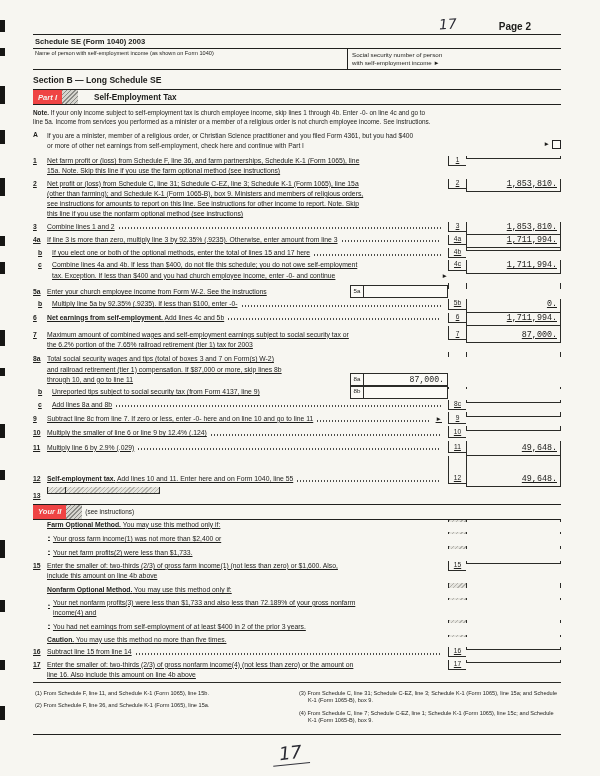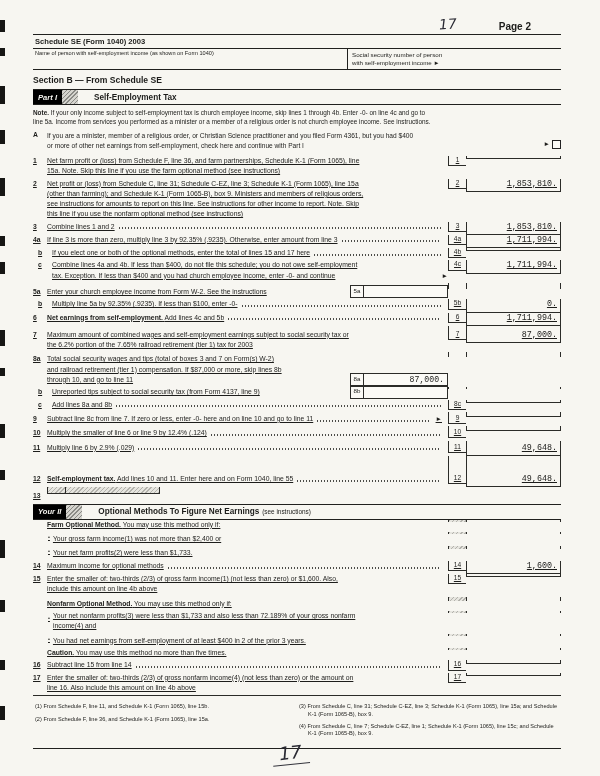--- a/index.html
+++ b/index.html
@@ -12,21 +12,21 @@
   .pagelabel{font-size:10px;font-weight:bold;}
   .hdrbox{border-top:1.6px solid #20201e;border-bottom:1.6px solid #20201e;}
   .hdr-title{font-size:7.6px;font-weight:bold;padding:2px 2px;border-bottom:0.8px solid #20201e;}
   .hdr-row{display:flex;}
   .hdr-left{flex:1;padding:1px 2px 2px;}
   .hdr-namelabel{font-size:5.6px;}
   .hdr-name{font-family:"Liberation Mono","DejaVu Sans Mono",monospace;font-size:9px;padding:3px 0 0 6px;letter-spacing:0.3px;}
   .hdr-right{width:205px;border-left:0.9px solid #20201e;font-size:6.2px;line-height:8px;padding:2px 4px;}
   .sectionb{font-size:8.6px;font-weight:bold;padding:5px 0 4px;}
   .partbar{display:flex;align-items:stretch;border-top:1.1px solid #20201e;border-bottom:0.9px solid #20201e;height:14px;}
-  .badge{background:#000000;color:#f5f4ef;font-weight:bold;font-style:italic;font-size:7.6px;display:flex;align-items:center;padding:0 5px;}
+  .badge{background:#ef4444;color:#f5f4ef;font-weight:bold;font-style:italic;font-size:7.6px;display:flex;align-items:center;padding:0 5px;}
   .badge-tail{width:16px;background:repeating-linear-gradient(135deg,#8a8a85 0 1px,#d6d5cf 1px 3px);}
   .parttitle{font-weight:bold;font-size:8.2px;display:flex;align-items:center;margin-left:16px;}
   .partsuffix{font-weight:normal;font-size:6.4px;display:flex;align-items:center;margin-left:3px;}
   .note{font-size:6.4px;line-height:9px;padding:3px 0 3px;}
   .note .nt{white-space:pre-line;}
   .rowA{display:flex;padding:2px 0 5px;}
   .fnumA{width:14px;font-weight:bold;font-size:6.8px;}
   .ftextA{flex:1;position:relative;font-size:6.6px;line-height:10px;}
   .ftextA .t{white-space:pre-line;}
   .aend{position:absolute;right:0;bottom:2px;display:flex;align-items:center;}
@@ -100,21 +100,21 @@
         <div class="hdr-left">
           <div class="hdr-namelabel">Name of person with self-employment income (as shown on Form 1040)</div>
         </div>
         <div class="hdr-right">
           <div>Social security number of person</div>
           <div>with self-employment income ►</div>
         </div>
       </div>
     </div>
 
-    <div class="sectionb">Section B — From Schedule SE</div>
+    <div class="sectionb">Section B — Long Schedule SE</div>
 
     <div class="partbar">
       <span class="badge">Part I</span>
       <span class="badge-tail"></span>
       <span class="parttitle">Self-Employment Tax</span>
     </div>
 
     <div class="note"><b>Note.</b> <span class="nt">If your only income subject to self-employment tax is church employee income, skip lines 1 through 4b. Enter -0- on line 4c and go to
 line 5a. Income from services you performed as a minister or a member of a religious order is not church employee income. See instructions.</span></div>
 
@@ -370,21 +370,20 @@
 
     <div class="frow pt4">
       <div class="fnum">13</div>
       <div class="colbox hz rb"></div>
       <div class="colamt hz rb"></div>
     </div>
 
     <div class="partbar">
       <span class="badge">Your II</span>
       <span class="badge-tail"></span>
-      <span class="parttitle">Optional Methods To Figure Net Earnings</span>
       <span class="partsuffix">(see instructions)</span>
     </div>
 
     <div class="frow">
       <div class="fnum"></div>
       <div class="ftext">
           <span class="t"><b>Farm Optional Method.</b> <span>You may use this method only if:</span></span>
         </div>
       <div class="colbox hz"></div>
       <div class="colamt"></div>
@@ -403,33 +402,20 @@
     <div class="frow">
       <div class="fnum"></div>
       <div class="ftext">
           <i class="blt">•</i>
           <span class="t">Your net farm profits(2) were less than $1,733.</span>
         </div>
       <div class="colbox hz"></div>
       <div class="colamt"></div>
     </div>
 
-    <div class="frow">
-      <div class="fnum">14</div>
-      <div class="ftext">
-          <span class="t">Maximum income for optional methods</span>
-          <i class="dots"></i>
-        </div>
-      <div class="colbox rb">
-          <span>14</span>
-        </div>
-      <div class="colamt rb">
-          <span>1,600.</span>
-        </div>
-    </div>
 
     <div class="frow">
       <div class="fnum">15</div>
       <div class="ftext blk"><span class="t">Enter the smaller of: two-thirds (2/3) of gross farm income(1) (not less than zero) or $1,600. Also,
 include this amount on line 4b above</span></div>
       <div class="colbox rb">
           <span>15</span>
         </div>
       <div class="colamt rb">
           <span></span>

